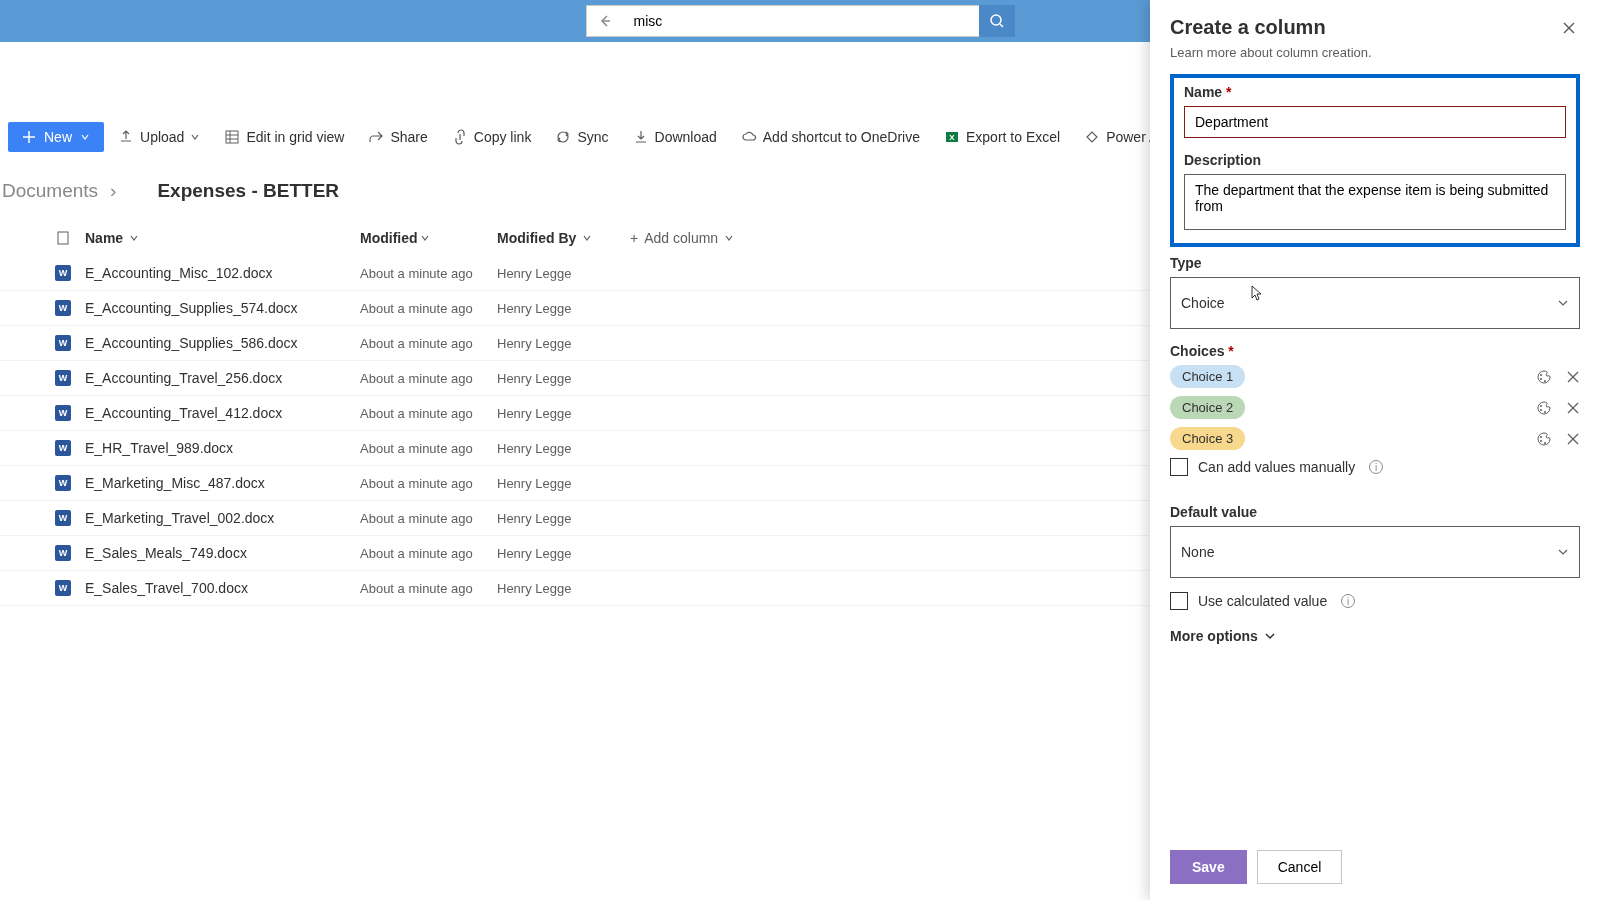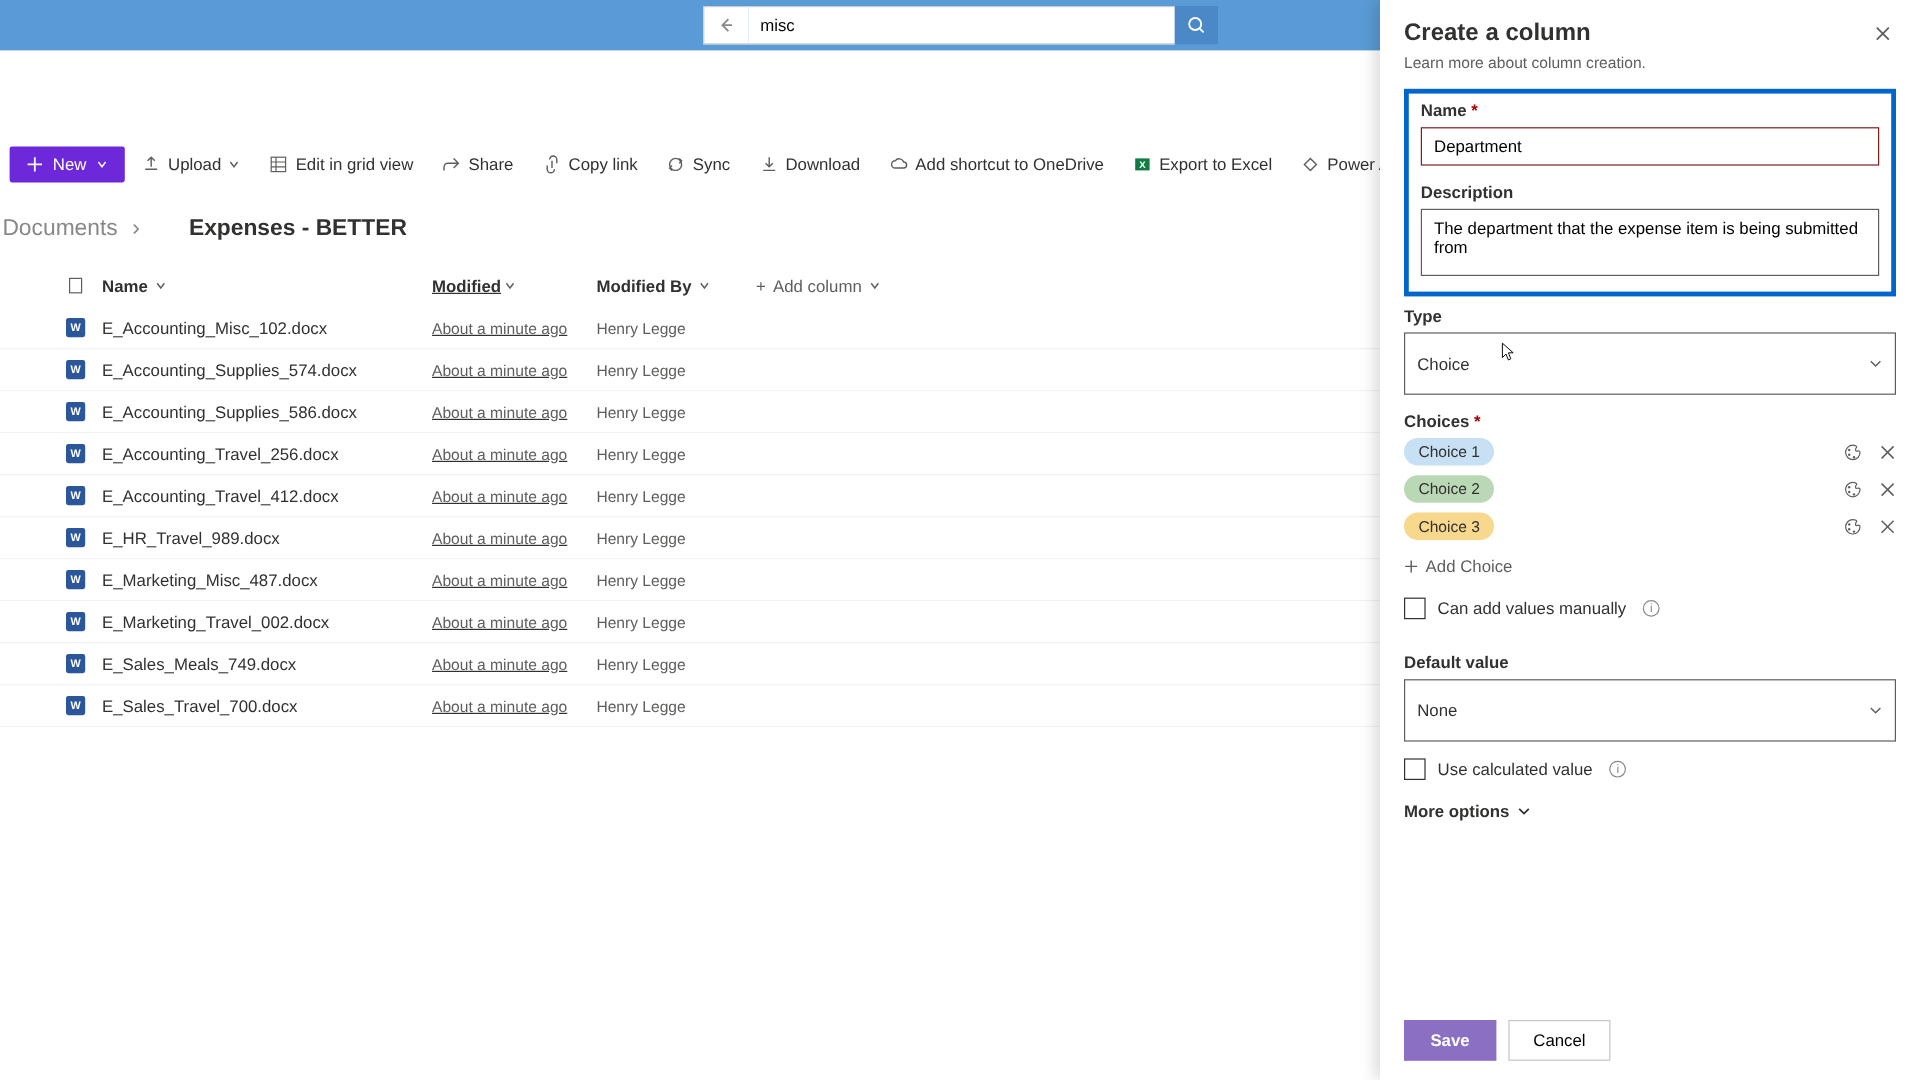--- a/index.html
+++ b/index.html
@@ -5,35 +5,35 @@
     * { margin: 0; padding: 0; box-sizing: border-box; font-family: "Segoe UI", Tahoma, Geneva, Verdana, sans-serif; }
     body { background: #fff; color: #323130; font-size: 14px; overflow: hidden; }
     
     .search-bar { background: #5a9bd5; height: 42px; display: flex; align-items: center; justify-content: center; }
     .search-container { display: flex; align-items: center; }
     .search-back { width: 38px; height: 32px; background: #fff; border: 1px solid #ccc; display: flex; align-items: center; justify-content: center; border-right: none; }
     .search-input { width: 355px; height: 32px; border: 1px solid #ccc; padding: 0 10px; font-size: 14px; outline: none; border-left: none; border-right: none; }
     .search-btn { width: 36px; height: 32px; background: #4a88c7; display: flex; align-items: center; justify-content: center; border: none; cursor: pointer; }
     
     .command-bar { padding: 10px 8px; display: flex; align-items: center; gap: 4px; margin-top: 70px; }
-    .new-btn { background: #6d28d9; color: #fff; padding: 7px 14px; border: none; border-radius: 2px; display: flex; align-items: center; gap: 8px; cursor: pointer; font-size: 14px; }
+    .new-btn { background: #3b82f6; color: #fff; padding: 7px 14px; border: none; border-radius: 2px; display: flex; align-items: center; gap: 8px; cursor: pointer; font-size: 14px; }
     .cmd-btn { background: transparent; border: none; padding: 7px 10px; display: flex; align-items: center; gap: 6px; cursor: pointer; color: #323130; font-size: 14px; white-space: nowrap; }
     .cmd-icon { width: 16px; height: 16px; display: flex; align-items: center; justify-content: center; }
     
     .breadcrumb { padding: 18px 0 18px 2px; display: flex; align-items: center; gap: 12px; font-size: 19px; }
     .bc-parent { color: #888; font-weight: 400; }
     .bc-sep { color: #888; }
     .bc-current { color: #323130; font-weight: 600; margin-left: 29px; }
     
     .file-list { }
     .list-header { display: flex; align-items: center; padding: 10px 0; color: #323130; font-weight: 600; font-size: 14px; }
     .col-check { width: 55px; display: flex; justify-content: center; }
     .col-icon { width: 30px; }
     .col-name { width: 275px; display: flex; align-items: center; gap: 6px; }
-    .col-modified { width: 137px; display: flex; align-items: center; gap: 2px; text-decoration: underline; }
+    .col-modified { width: 137px; display: flex; align-items: center; gap: 2px; }
     .col-modifiedby { width: 133px; display: flex; align-items: center; gap: 6px; }
     .col-add { width: 120px; display: flex; align-items: center; gap: 6px; color: #605e5c; font-weight: 400; cursor: pointer; }
     
     .list-row { display: flex; align-items: center; padding: 9px 0; border-bottom: 1px solid #f3f2f1; }
     .file-icon { width: 16px; height: 16px; background: #2b579a; border-radius: 2px; position: relative; }
     .file-icon::before { content: "W"; color: #fff; font-size: 9px; font-weight: bold; position: absolute; top: 50%; left: 50%; transform: translate(-50%, -50%); }
     .file-link { color: #323130; font-size: 14px; }
     .cell-text { color: #605e5c; font-size: 13px; }
     
     .panel { position: fixed; right: 0; top: 0; bottom: 0; width: 450px; background: #fff; box-shadow: -4px 0 12px rgba(0,0,0,0.15); padding: 16px 20px; display: flex; flex-direction: column; }
@@ -469,27 +469,20 @@
               <circle cx="5" cy="10" r="1" fill="#605e5c"></circle>
               <circle cx="9" cy="12" r="1" fill="#605e5c"></circle>
             </svg>
             <svg class="remove-icon" width="14" height="14" viewBox="0 0 14 14">
               <line x1="2" y1="2" x2="12" y2="12" stroke="#605e5c" stroke-width="1.3"></line>
               <line x1="12" y1="2" x2="2" y2="12" stroke="#605e5c" stroke-width="1.3"></line>
             </svg>
           </div>
         </div>
       </div>
-    <div class="add-choice">
-      <svg width="12" height="12" viewBox="0 0 12 12">
-          <line x1="6" y1="1" x2="6" y2="11" stroke="#605e5c" stroke-width="1.2"></line>
-          <line x1="1" y1="6" x2="11" y2="6" stroke="#605e5c" stroke-width="1.2"></line>
-        </svg>
-      <span>Add Choice</span>
-    </div>
     <div class="checkbox-row">
       <div class="checkbox"></div>
       <span>Can add values manually</span>
       <span class="info-icon">i</span>
     </div>
   </div>
 
   <div class="form-group">
     <label class="form-label">Default value</label>
     <div class="form-select">

